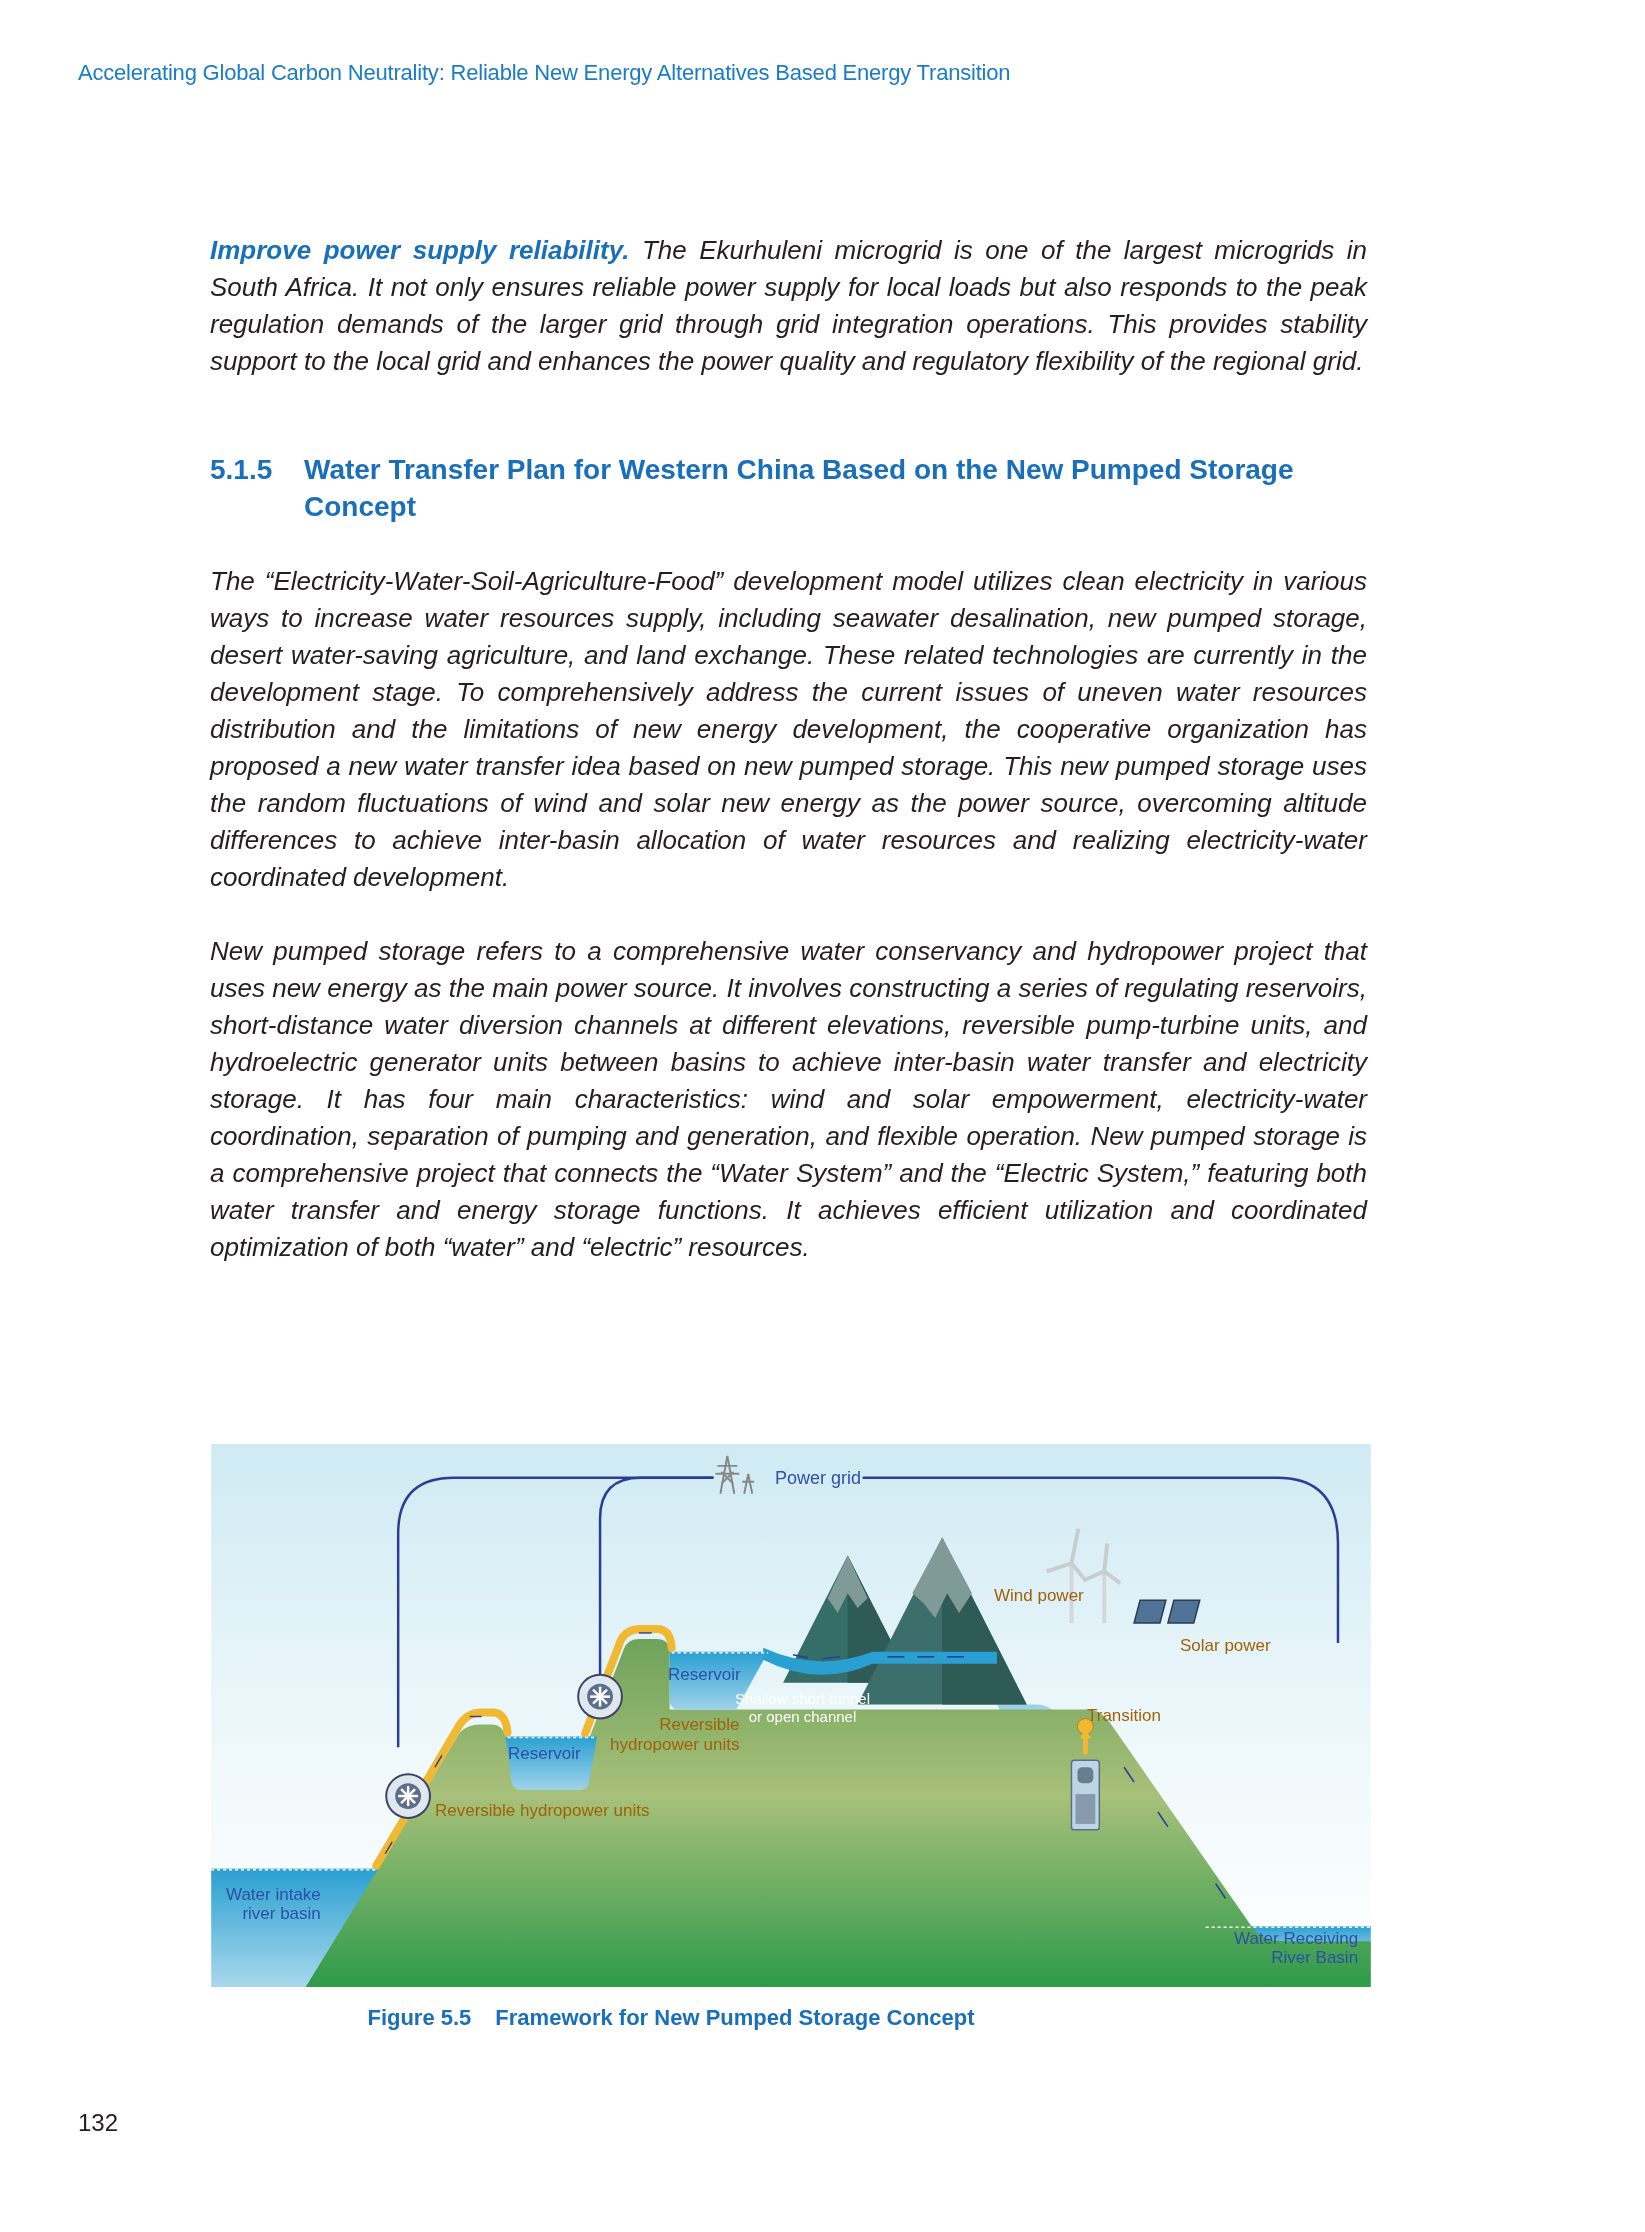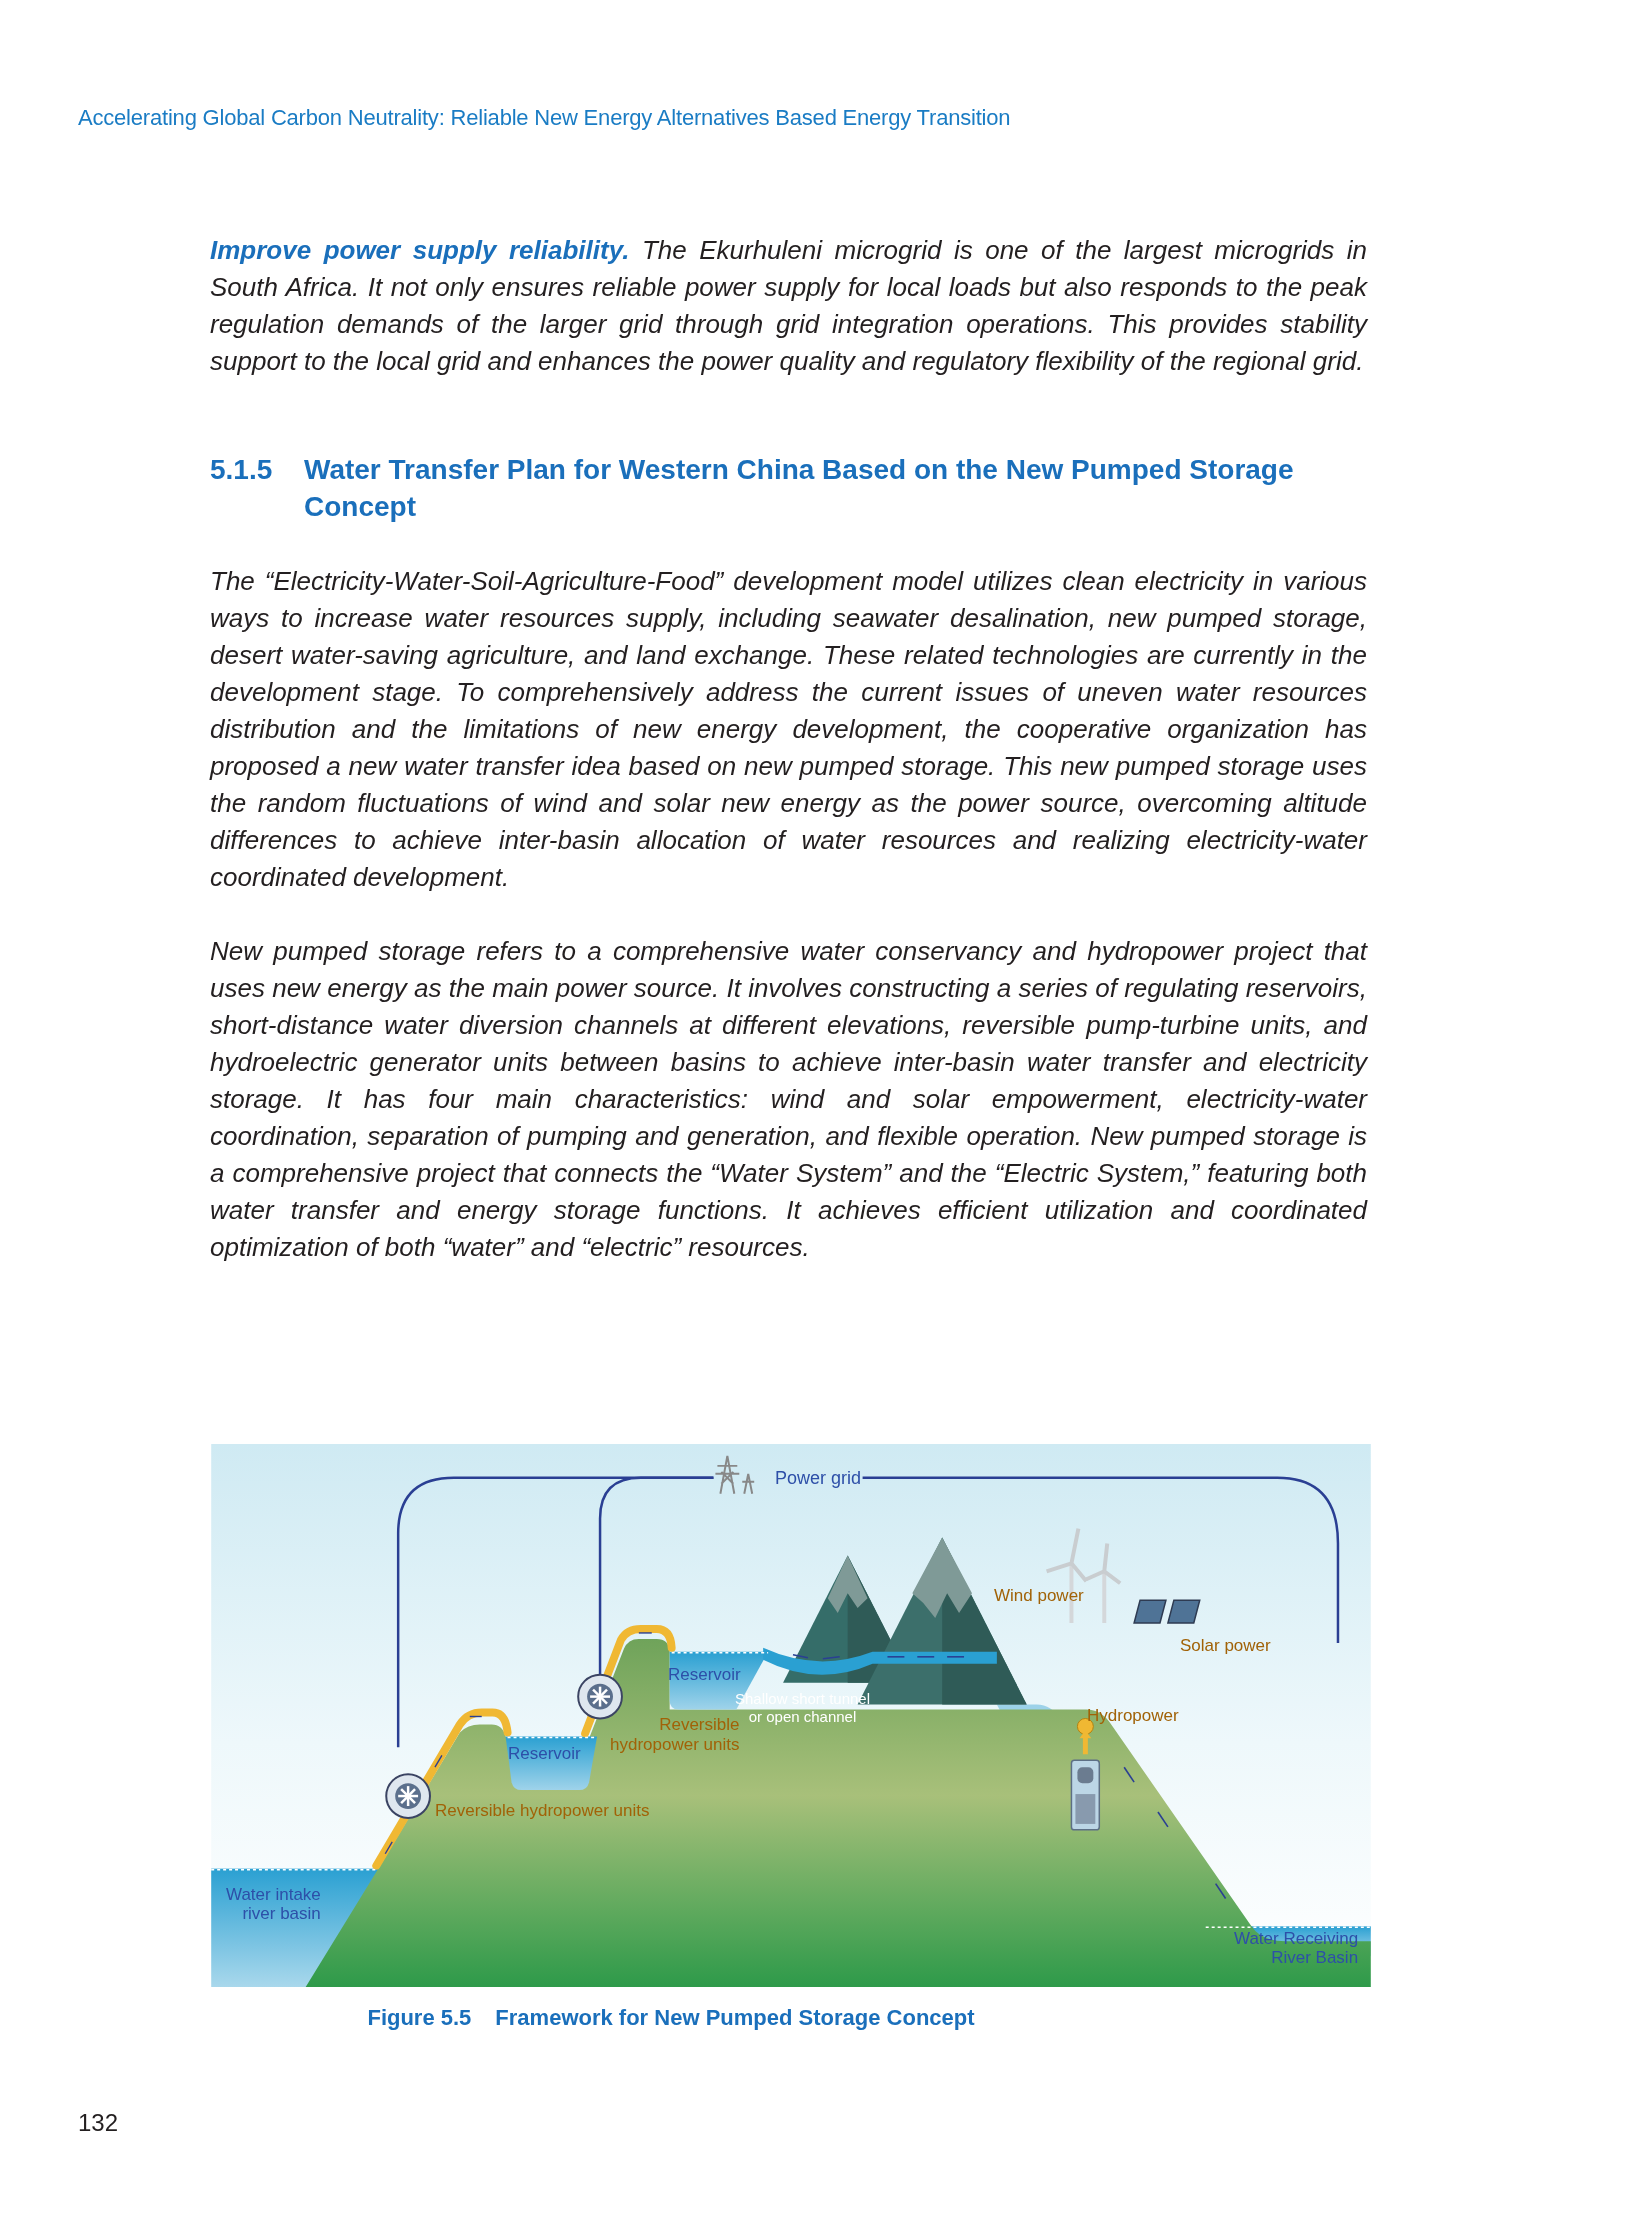--- a/index.html
+++ b/index.html
@@ -1,17 +1,17 @@
 <!DOCTYPE html>
 <html><head>
 <meta charset="utf-8">
 <style>
   html, body { margin:0; padding:0; background:#ffffff; }
   body { width:1646px; height:2233px; position:relative; overflow:hidden; font-family:"Liberation Sans", sans-serif; color:#231f20; }
-  .running-head { position:absolute; left:78px; top:60px; font-size:22px; color:#1a7cc4; letter-spacing:-0.2px;margin-top:45px; }
+  .running-head { position:absolute; left:78px; top:60px; font-size:22px; color:#1a7cc4; letter-spacing:-0.2px; }
   .body-col { position:absolute; left:210px; width:1157px;font-style:italic; }
   .para { font-size:26px; line-height:37px; text-align:justify; margin:0; }
   .lead { color:#1a6fbb; font-weight:bold; }
   .section { position:absolute; left:210px; top:451px; width:1157px; color:#1a6fbb; font-weight:bold; font-size:28px; line-height:37px; display:flex; }
   .section .num { width:94px; flex:none; }
   .figure { position:absolute; left:211px; top:1444px; width:1160px; height:543px; overflow:hidden; }
   .figure svg { display:block; }
   .dlabel { position:absolute; font-size:17px; white-space:nowrap; line-height:20px;text-align:right; }
   .blue-lbl { color:#2d4fa8; }
   .dark-lbl { color:#a16207; }
@@ -167,21 +167,21 @@
       <line x1="0" y1="428" x2="168" y2="428"></line>
       <line x1="298" y1="295" x2="386" y2="295"></line>
       <line x1="463" y1="210" x2="560" y2="210"></line>
       <line x1="1000" y1="486" x2="1166" y2="486"></line>
     </g>
   </svg>
 
   <div class="dlabel blue-lbl" style="left:564px; top:24px; font-size:18px;">Power grid</div>
   <div class="dlabel dark-lbl" style="left:783px; top:142px;">Wind power</div>
   <div class="dlabel dark-lbl" style="left:969px; top:192px;">Solar power</div>
-  <div class="dlabel dark-lbl" style="left:876px; top:262px;">Hydropower</div>
+  <div class="dlabel dark-lbl" style="left:876px; top:262px;">Transition</div>
   <div class="dlabel blue-lbl" style="left:457px; top:221px;">Reservoir</div>
   <div class="dlabel blue-lbl" style="left:297px; top:300px;">Reservoir</div>
   <div class="dlabel white-lbl" style="left:517px; top:246px; width:149px; font-size:15px; line-height:18px;">
     <div>Shallow short tunnel</div>
     <div>or open channel</div>
   </div>
   <div class="dlabel dark-lbl" style="left:399px; top:271px;">
     <div>Reversible</div>
     <div>hydropower units</div>
   </div>

